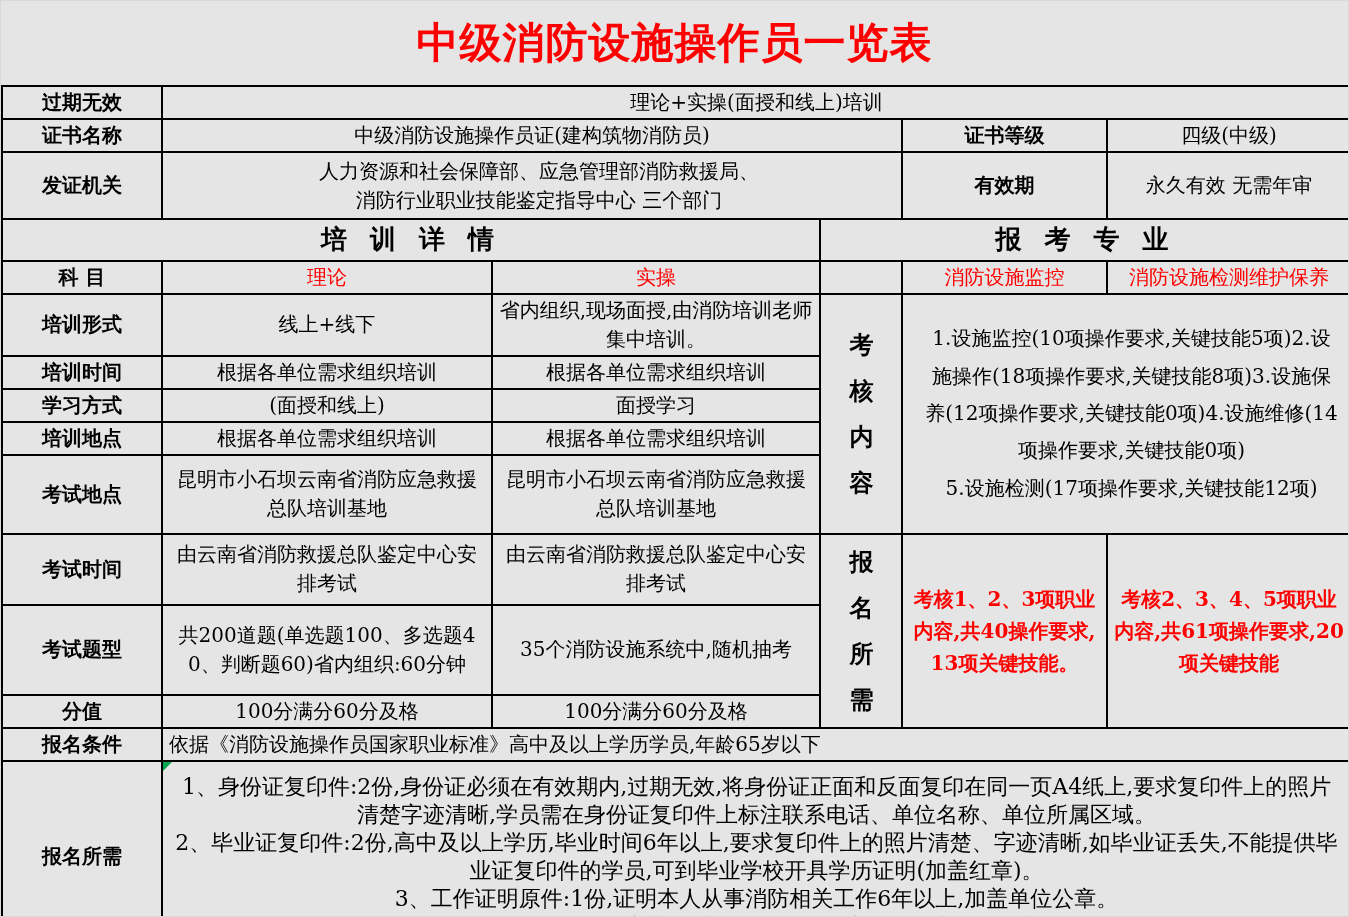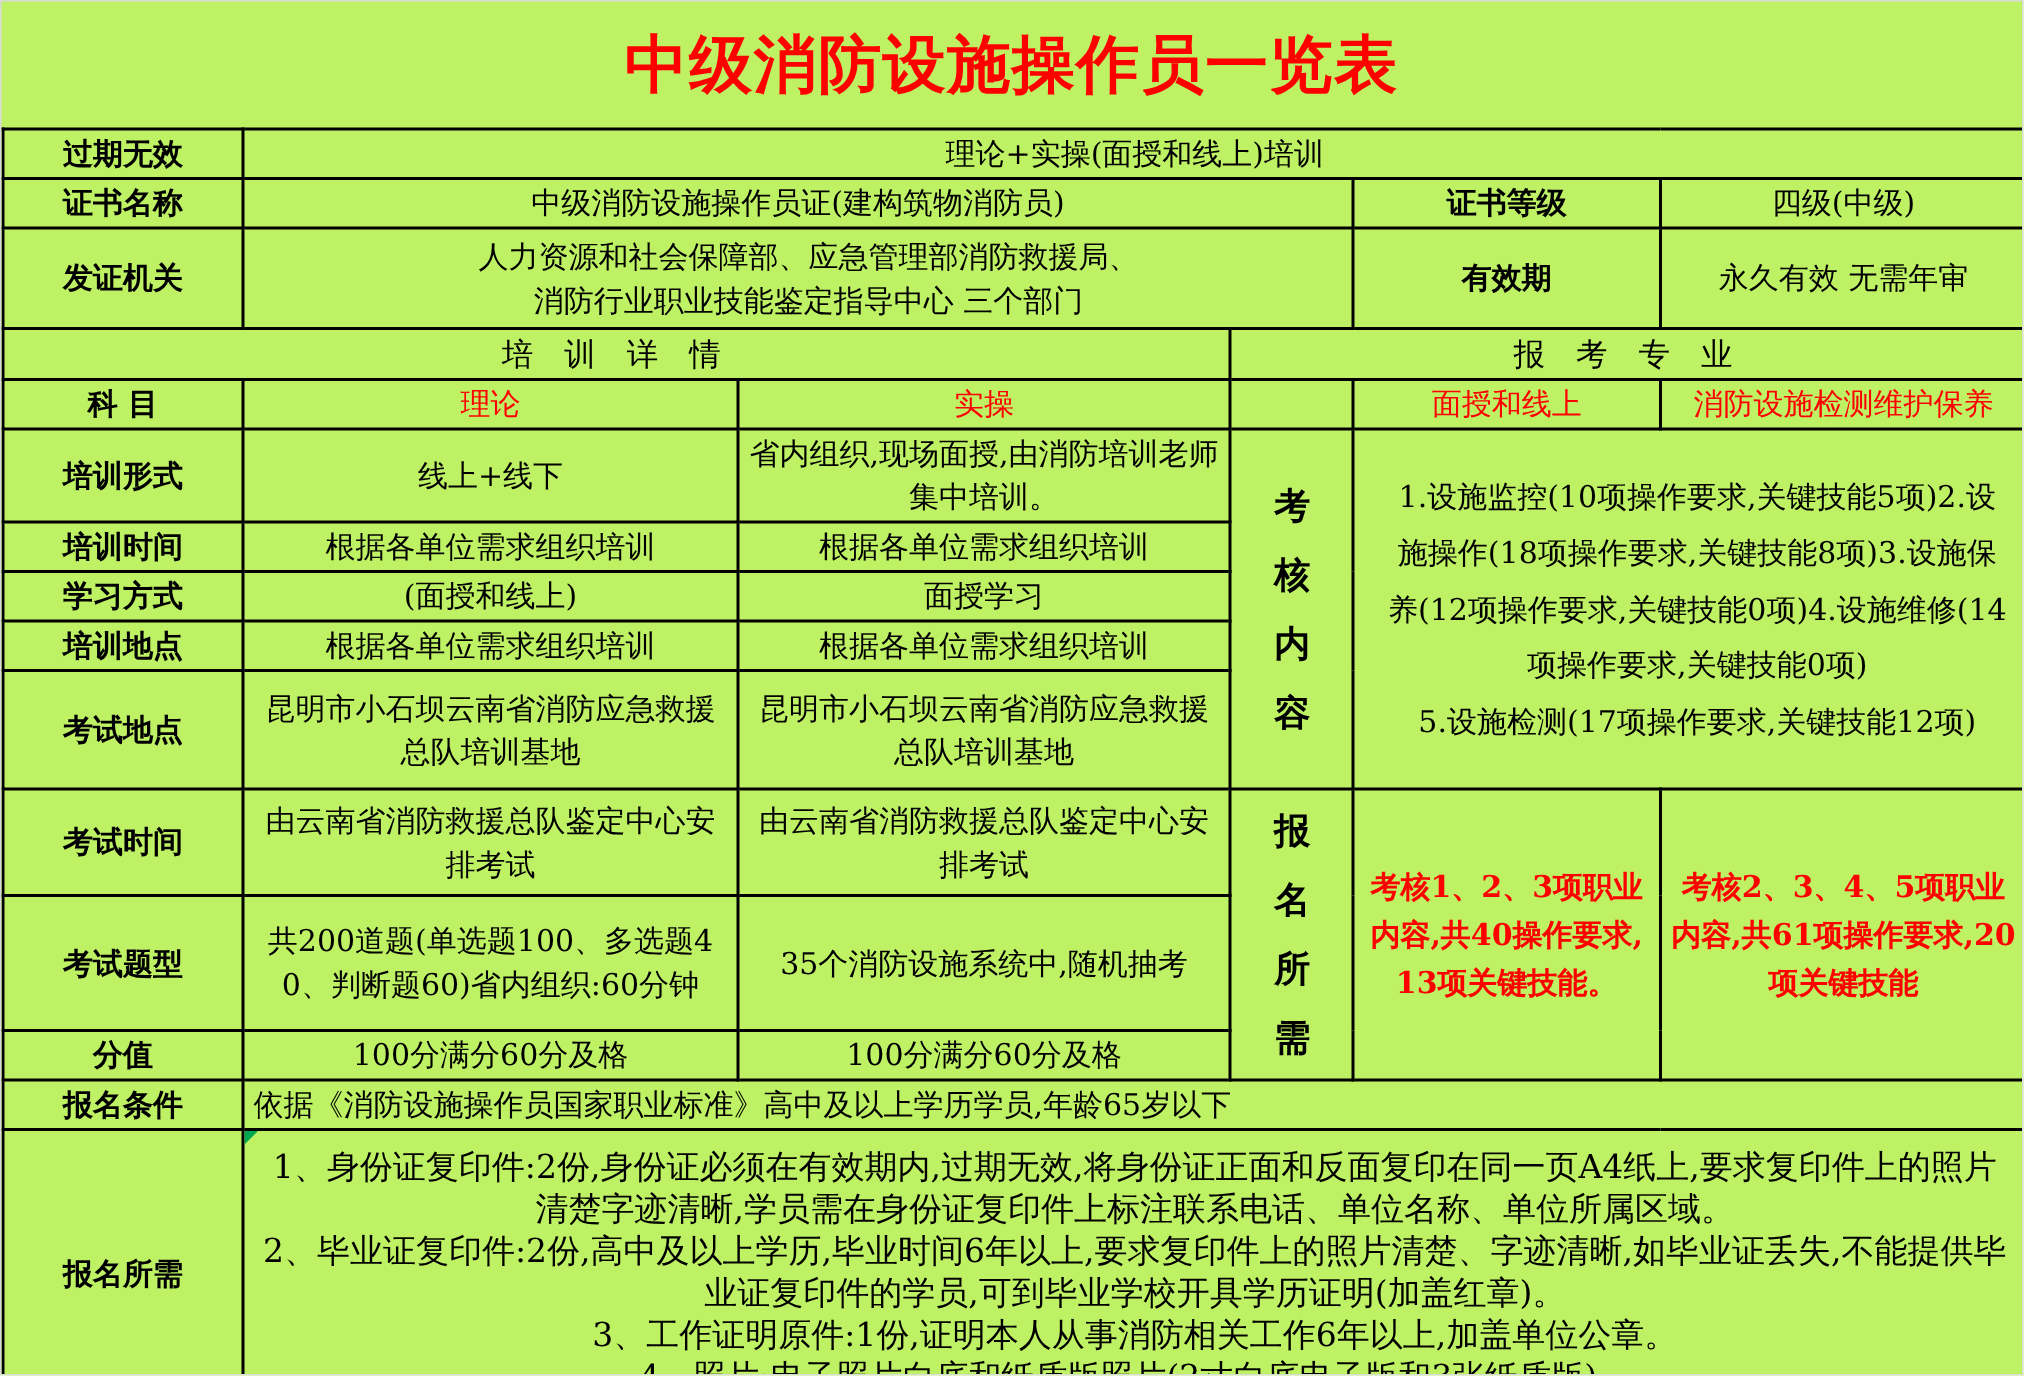--- a/index.html
+++ b/index.html
@@ -1,19 +1,19 @@
 <!DOCTYPE html>
 <html lang="zh" style="--red: #ff0000; --green: #00a650; --border: #000000;"><head>
 <meta charset="utf-8">
 <style>
   :root { --red:#ff0000; --green:#00a650; --border:#000000; }
   * { box-sizing: border-box; }
   html,body { margin:0; padding:0; background:#ffffff; }
   .page {
-    width:1349px; height:917px; background:#bef264; overflow:hidden;
+    width:1349px; height:917px; background:#e5e5e5; overflow:hidden;
     border:1px solid #d9d9d9;
     font-family:"DejaVu Serif","Liberation Serif",serif; color:#000;
   }
   .title {
     height:84px; display:flex; align-items:center; justify-content:center;
     font-size:42px; font-weight:bold; color:var(--red); letter-spacing:1px;
   }
   table.main {
     width:1349px; border-collapse:collapse; table-layout:fixed;
   }
@@ -21,21 +21,21 @@
     border:2px solid var(--border);
     text-align:center; vertical-align:middle;
     font-size:20px; line-height:1.45; padding:1px 6px;
     overflow:hidden; word-break:break-all;
   }
   td.lab { font-weight:bold; }
   td.red { color:var(--red);margin-left:16px; }
   td.redbold { color:var(--red); font-weight:bold; line-height:1.6;margin-top:10px; }
   td.leftal { text-align:left; }
   td.prewrap { white-space:pre-line;padding-left:20px; }
-  .sechead { font-weight:normal; letter-spacing:7px; font-size:21px; }
+  .sechead { font-weight:bold; letter-spacing:7px; font-size:26px; }
   .vtext {
     display:inline-block; width:23px; word-break:break-all;
     font-weight:bold; font-size:24px; line-height:46px; text-align:center;
   }
   .reqcell { position:relative; padding:4px 10px; }
   .req-item { font-size:22px; line-height:28px; text-align:center; }
   .corner-mark {
     position:absolute; top:0; left:0; width:0; height:0;
     border-top:9px solid var(--green); border-right:9px solid transparent;
   }
@@ -82,21 +82,21 @@
     <tr style="height:29px">
       <td colspan="3" class="sechead">培 训 详 情</td>
       <td colspan="3" class="sechead">报 考 专 业</td>
     </tr>
 
     <tr style="height:29px">
       <td class="lab">科  目</td>
       <td class="red">理论</td>
       <td class="red">实操</td>
       <td></td>
-      <td class="red">面授和线上</td>
+      <td class="red">消防设施监控</td>
       <td class="red">消防设施检测维护保养</td>
     </tr>
 
     <tr style="height:62px">
       <td class="lab">培训形式</td>
       <td>线上+线下</td>
       <td>省内组织,现场面授,由消防培训老师集中培训。</td>
       <td rowspan="5"><span class="vtext">考核内容</span></td>
       <td rowspan="5" colspan="2" class="prewrap assess">1.设施监控(10项操作要求,关键技能5项)2.设施操作(18项操作要求,关键技能8项)3.设施保养(12项操作要求,关键技能0项)4.设施维修(14项操作要求,关键技能0项)
 5.设施检测(17项操作要求,关键技能12项)</td>

